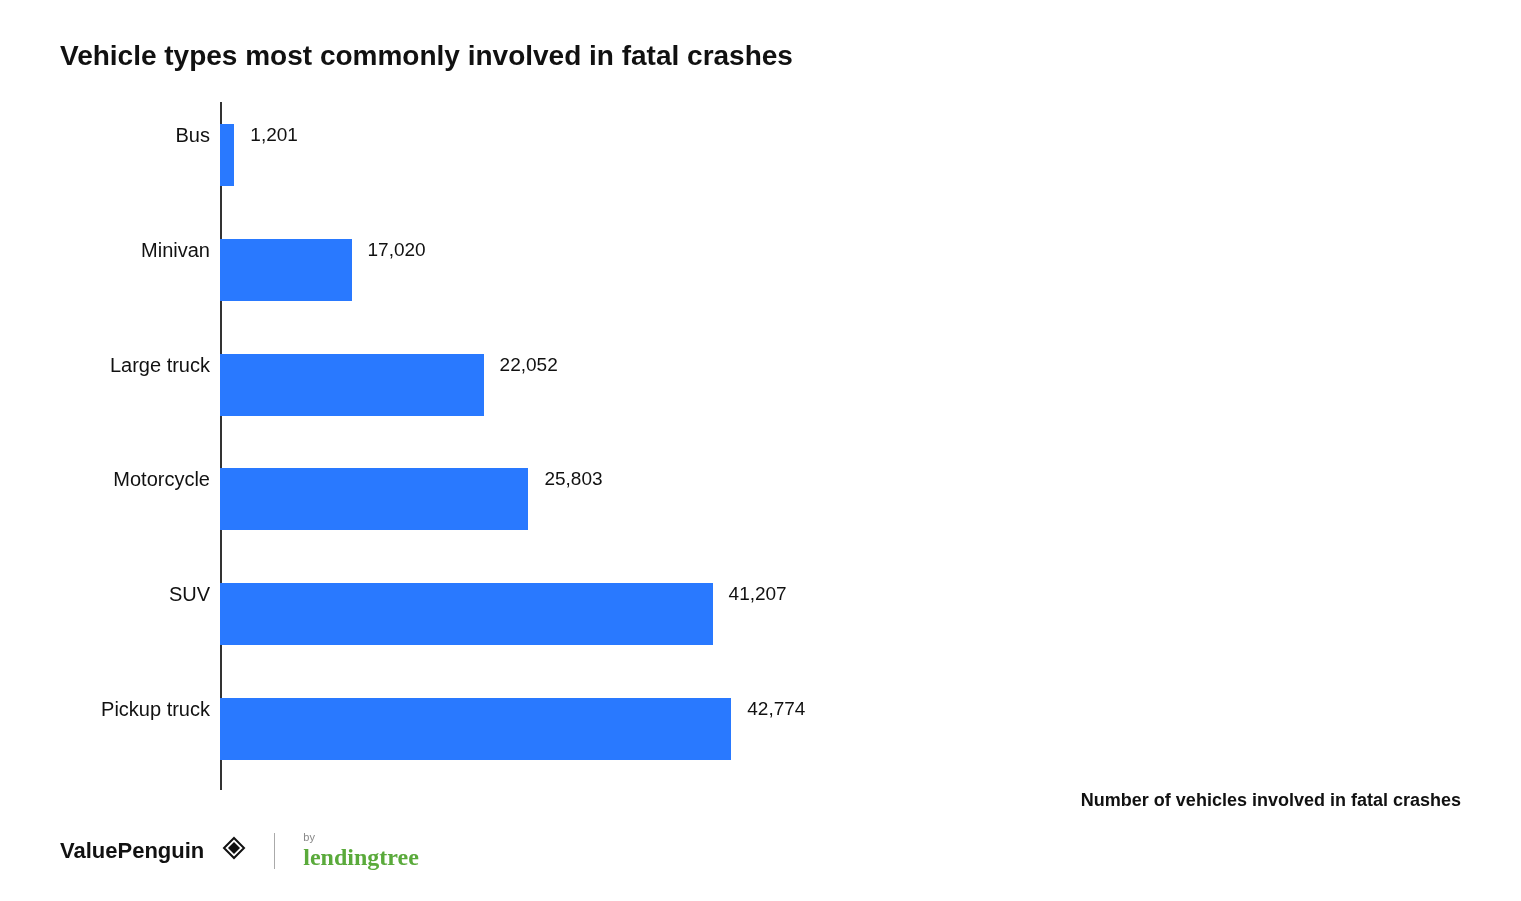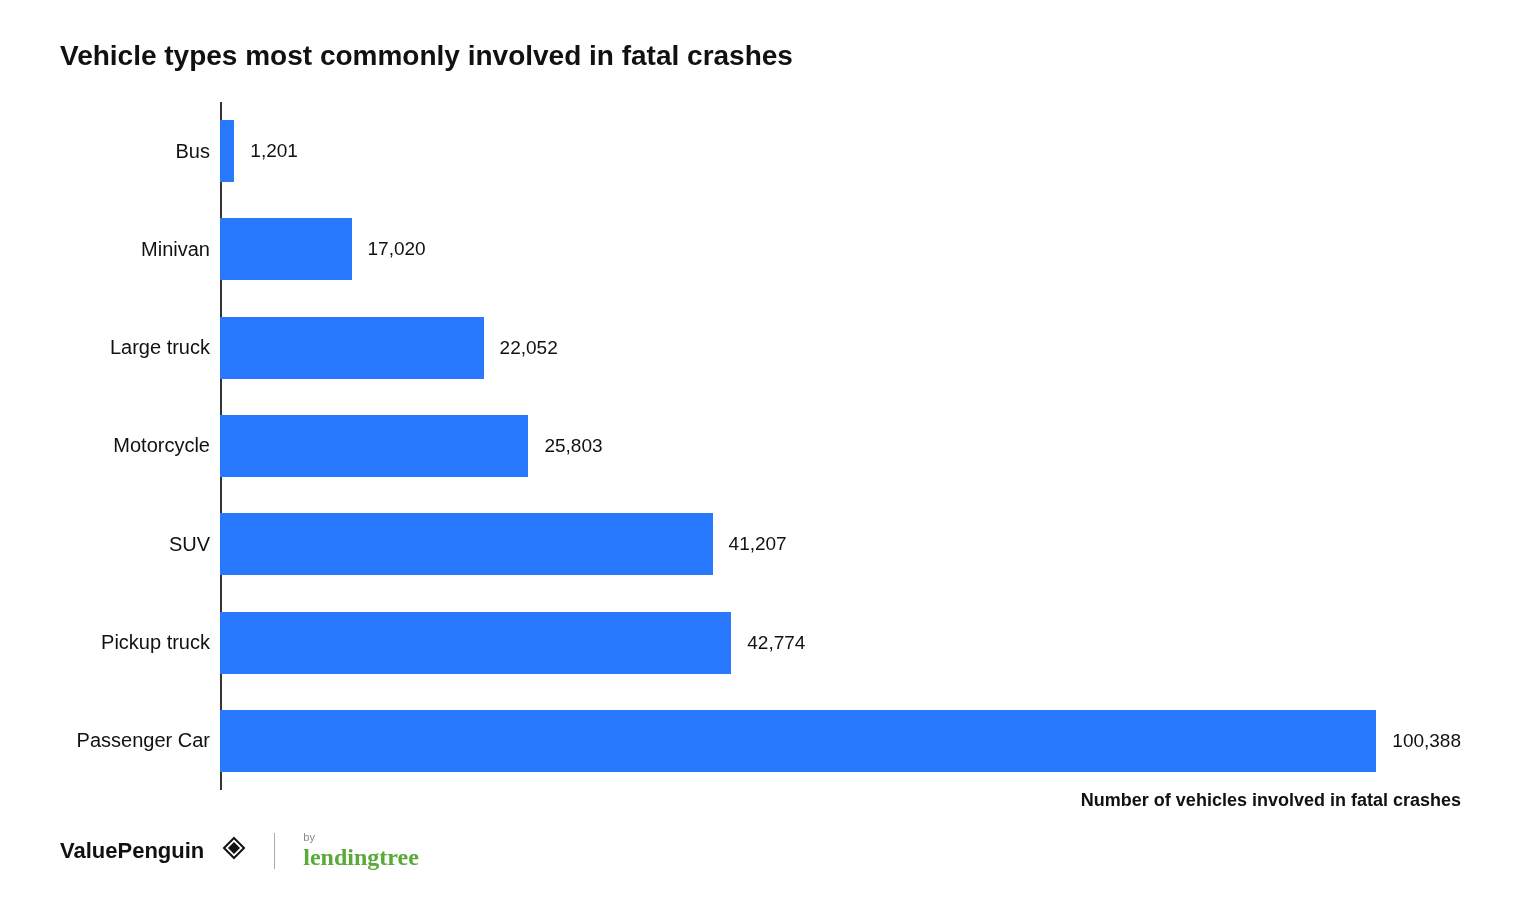--- a/index.html
+++ b/index.html
@@ -28,21 +28,20 @@
     .bars-container {
       display: flex;
       flex: 1;
       flex-direction: column;
       justify-content: space-around;
       padding-left: 160px;
       position: relative;
     }
     .bar-row {
       display: flex;
-      align-items: center;
       position: relative;
       height: 70px;
       margin: 4px 0;
     }
     .bar-label {
       position: absolute;
       left: -165px;
       width: 155px;
       text-align: right;
       font-size: 20px;
@@ -153,25 +152,20 @@
       <div class="bar-row">
         <div class="bar-label">SUV</div>
         <div class="bar" style="width: 492.573px;"></div>
         <div class="bar-value">41,207</div>
       </div>
       <div class="bar-row">
         <div class="bar-label">Pickup truck</div>
         <div class="bar" style="width: 511.304px;"></div>
         <div class="bar-value">42,774</div>
       </div>
-      <div class="bar-row">
-        <div class="bar-label">Passenger Car</div>
-        <div class="bar" style="width: 1200px;"></div>
-        <div class="bar-value">100,388</div>
-      </div>
     </div>
   <div class="x-axis-label">Number of vehicles involved in fatal crashes</div>
 </div>
 
 <div class="footer">
   <div class="brand-valuepenguin">
     <span>ValuePenguin</span>
     <span>
       <svg width="24" height="24" viewBox="0 0 24 24">
         <polygon points="12,2 22,12 12,22 2,12" fill="none" stroke="#111" stroke-width="2"></polygon>

